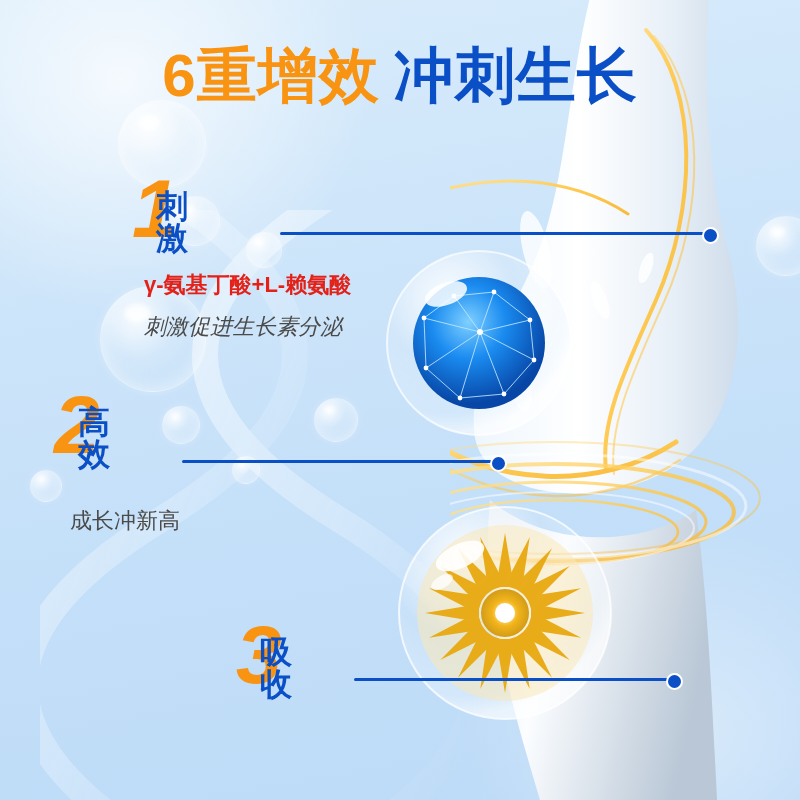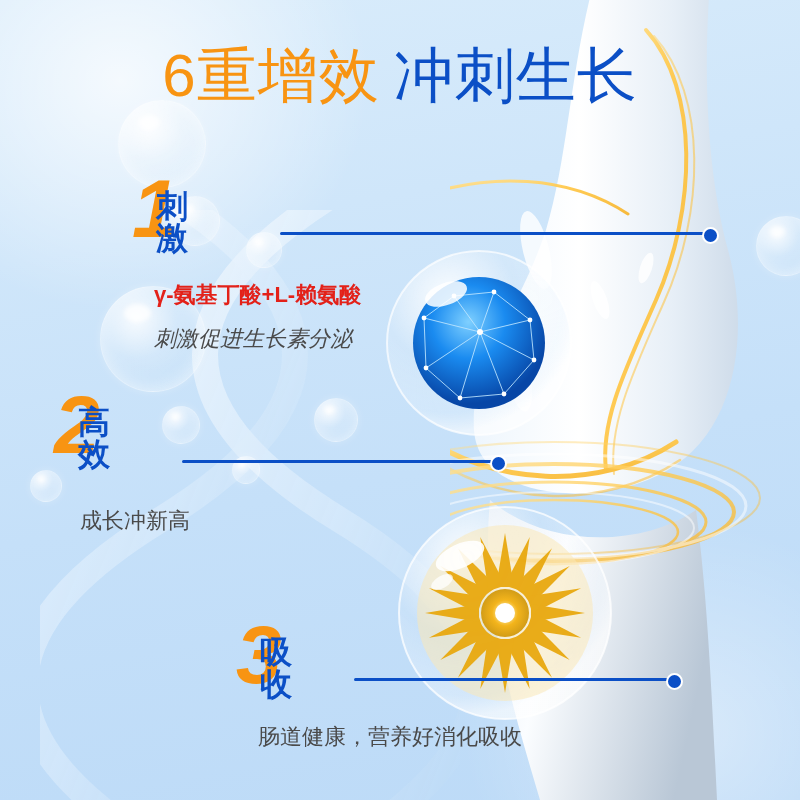--- a/index.html
+++ b/index.html
@@ -39,21 +39,21 @@
 
   
   .dna{position:absolute;left:40px;bottom:-30px;width:420px;height:620px;opacity:.55;}
 
   
   .bone-wrap{position:absolute;right:-10px;top:0;width:360px;height:800px;}
 
   
   .headline{
     position:absolute;left:0;right:0;top:36px;text-align:center;
-    font-size:60px;font-weight:400;letter-spacing:1px;white-space:nowrap;
+    font-size:60px;font-weight:700;letter-spacing:1px;white-space:nowrap;
     font-family:"Liberation Sans","DejaVu Sans",sans-serif;
   }
   .hl-orange{color:#F89412;}
   .hl-blue{color:#0B4FC6;margin-left:14px;}
   .subtitle{
     position:absolute;left:0;right:0;top:118px;text-align:center;
     font-size:22px;color:#2b2b2b;letter-spacing:.5px;
   }
 
   
@@ -73,21 +73,21 @@
   .rule{
     position:absolute;height:3px;background:#0B4FC6;border-radius:2px;
   }
   .rule-dot{
     position:absolute;width:13px;height:13px;border-radius:50%;
     background:#0B4FC6;border:2px solid #ffffff;
   }
   .desc{position:absolute;line-height:1.55;white-space:nowrap;}
   .d-red{color:#E32119;font-weight:700;font-size:22px;}
   .d-gray{color:#4a4a4a;font-size:22px;}
-  .d-line{margin:10px;padding:0;}
+  .d-line{margin:0;padding:0;}
 </style>
 </head>
 <body>
 
 <div id="poster">
 
   <div class="bg-layer">
     <div class="glow-tl"></div>
     <div class="glow-br"></div>
 
@@ -318,17 +318,16 @@
   </div>
 
   <div class="sec" style="left:236px;top:628px;">
     <div class="sec-head">
       <span class="num">3</span>
       <span class="kw" style="left:24px;">吸收</span>
       <span class="rule" style="left:118px;top:50px;width:316px;"></span>
       <span class="rule-dot" style="left:430px;top:45px;"></span>
     </div>
     <div class="desc" style="left:12px;top:84px;">
-      <p class="d-line d-gray" style="margin-top:8px;">肠道健康，营养好消化吸收</p>
     </div>
   </div>
 
 </div>
 
 </body></html>

